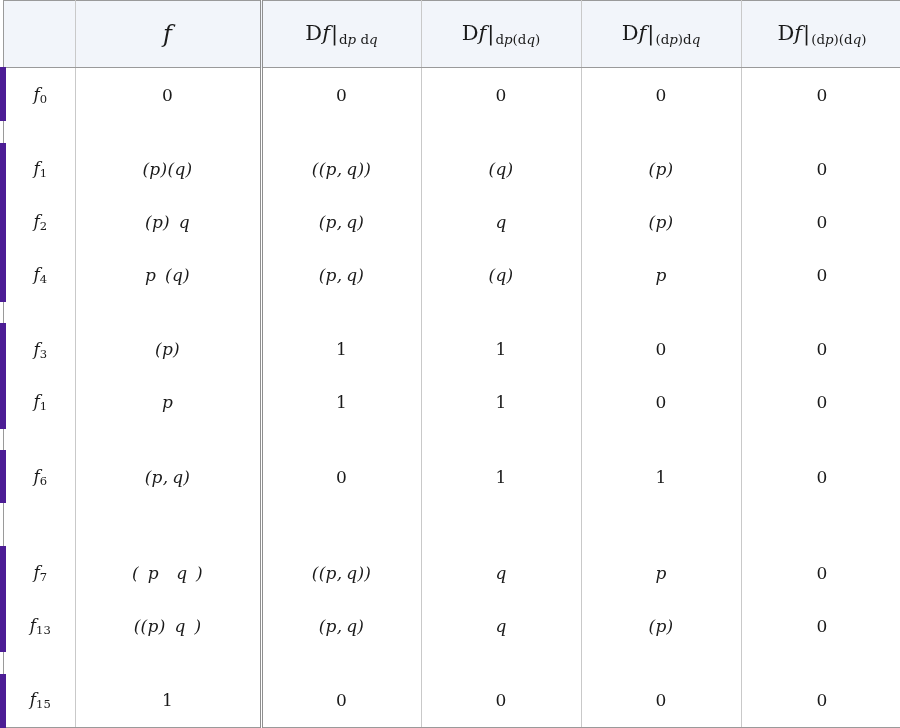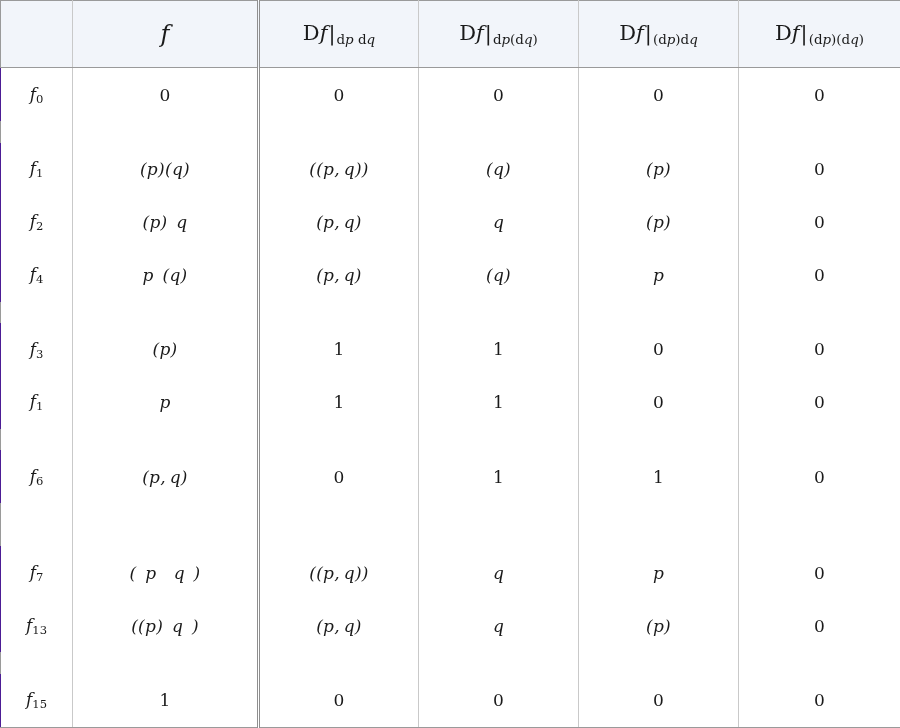--- a/index.html
+++ b/index.html
@@ -47,21 +47,21 @@
   thead th.last { border-right: 1px solid #9a9a9a; }
 
   td {
     text-align: center;
     vertical-align: middle;
     font-size: 17px;
     padding: 0;
     height: 27px;
   }
   td.idx { font-size: 17px; }
-  td.first { border-left: 1px solid #4c1d95; }
+  td.first { border-left: 6px solid #4c1d95; }
   td.last { border-right: 1px solid #9a9a9a; }
 
   
   .vsep-light { border-right: 1px solid #c9c9c9; }
   .vsep-heavy {
     border-right: 3px double #8f8f8f;
   }
   
   tr.grule > td { border-top: 1px solid #c9c9c9; }
   tr.botline > td { border-bottom: 1px solid #9a9a9a; }

